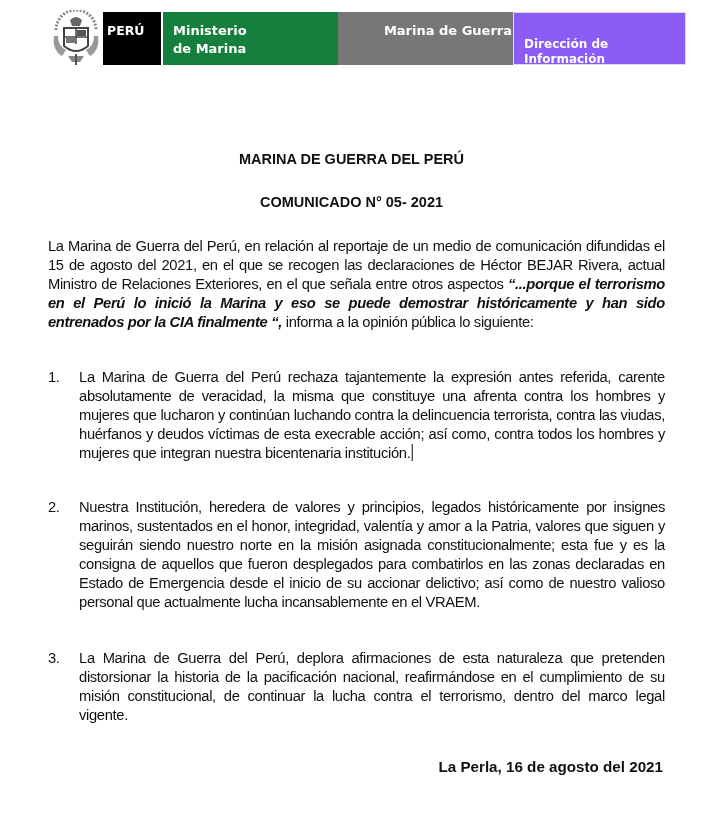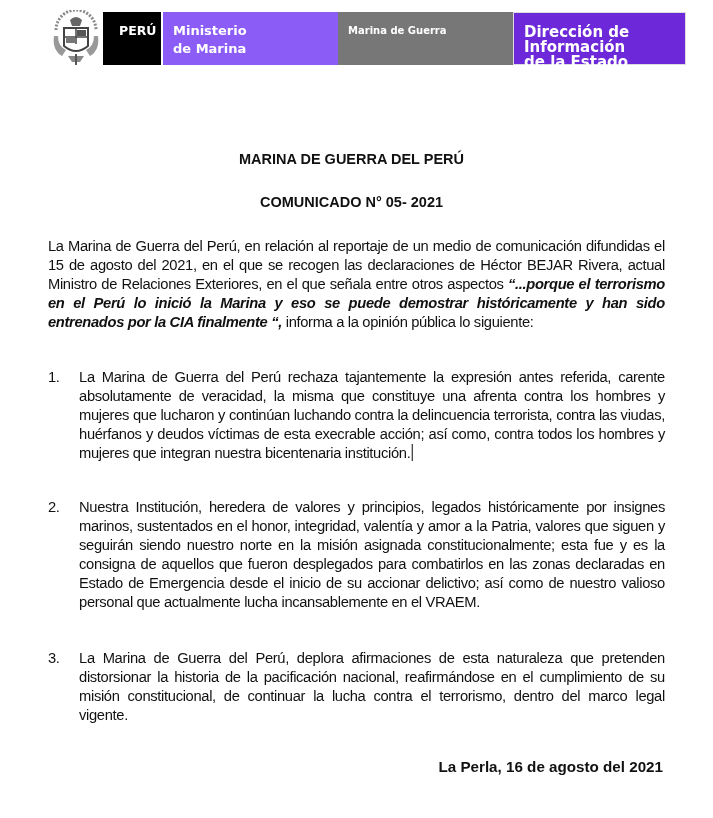--- a/index.html
+++ b/index.html
@@ -7,24 +7,24 @@
     width: 713px; height: 818px; background: #ffffff; position: relative; overflow: hidden;
     font-family: "Liberation Sans", sans-serif; color: #111;
   }
   .header { position: absolute; left: 0; top: 0; width: 713px; height: 75px; }
   .crest { position: absolute; left: 50px; top: 10px; width: 52px; height: 56px; }
   .blk {
     position: absolute; top: 12px; height: 53px; box-sizing: border-box;
     font-family: "DejaVu Sans", sans-serif; font-weight: bold; color: #fff;
     padding: 10px 10px; line-height: 18px;
   }
-  .blk-peru { left: 103px; width: 58px; background: #000; font-size: 12.5px; padding-left: 16px; }
-  .blk-min { left: 163px; width: 204px; background: #8b5cf6; font-size: 13px; }
-  .blk-mar { left: 338px; width: 184px; background: #777; font-size: 10px; }
-  .blk-dir { left: 513px; width: 173px; background: #6d28d9; font-size: 15px; line-height: 15px; padding-top: 12px; border: 1px solid #ddd; }
+  .blk-peru { left: 103px; width: 58px; background: #000; font-size: 12.5px; padding-left: 4px; }
+  .blk-min { left: 163px; width: 204px; background: #15803d; font-size: 13px; }
+  .blk-mar { left: 338px; width: 184px; background: #777; font-size: 13px; text-align: right; }
+  .blk-dir { left: 513px; width: 173px; background: #8b5cf6; font-size: 12px; line-height: 15px; padding-top: 24px; border: 1px solid #ddd; }
   .title {
     position: absolute; left: 0; width: 713px; text-align: center; font-weight: bold; font-size: 14.5px;
   }
   .title1 { top: 151px; left: -5px; }
   .title2 { top: 194px; left: -5px; }
   .para {
     position: absolute; font-family: "Liberation Sans", sans-serif; font-size: 15.2px;
     line-height: 19px; text-align: justify; letter-spacing: -0.35px; transform: scaleX(0.97); transform-origin: left top;
   }
   .intro { left: 48px; top: 236px; width: 636px; }

